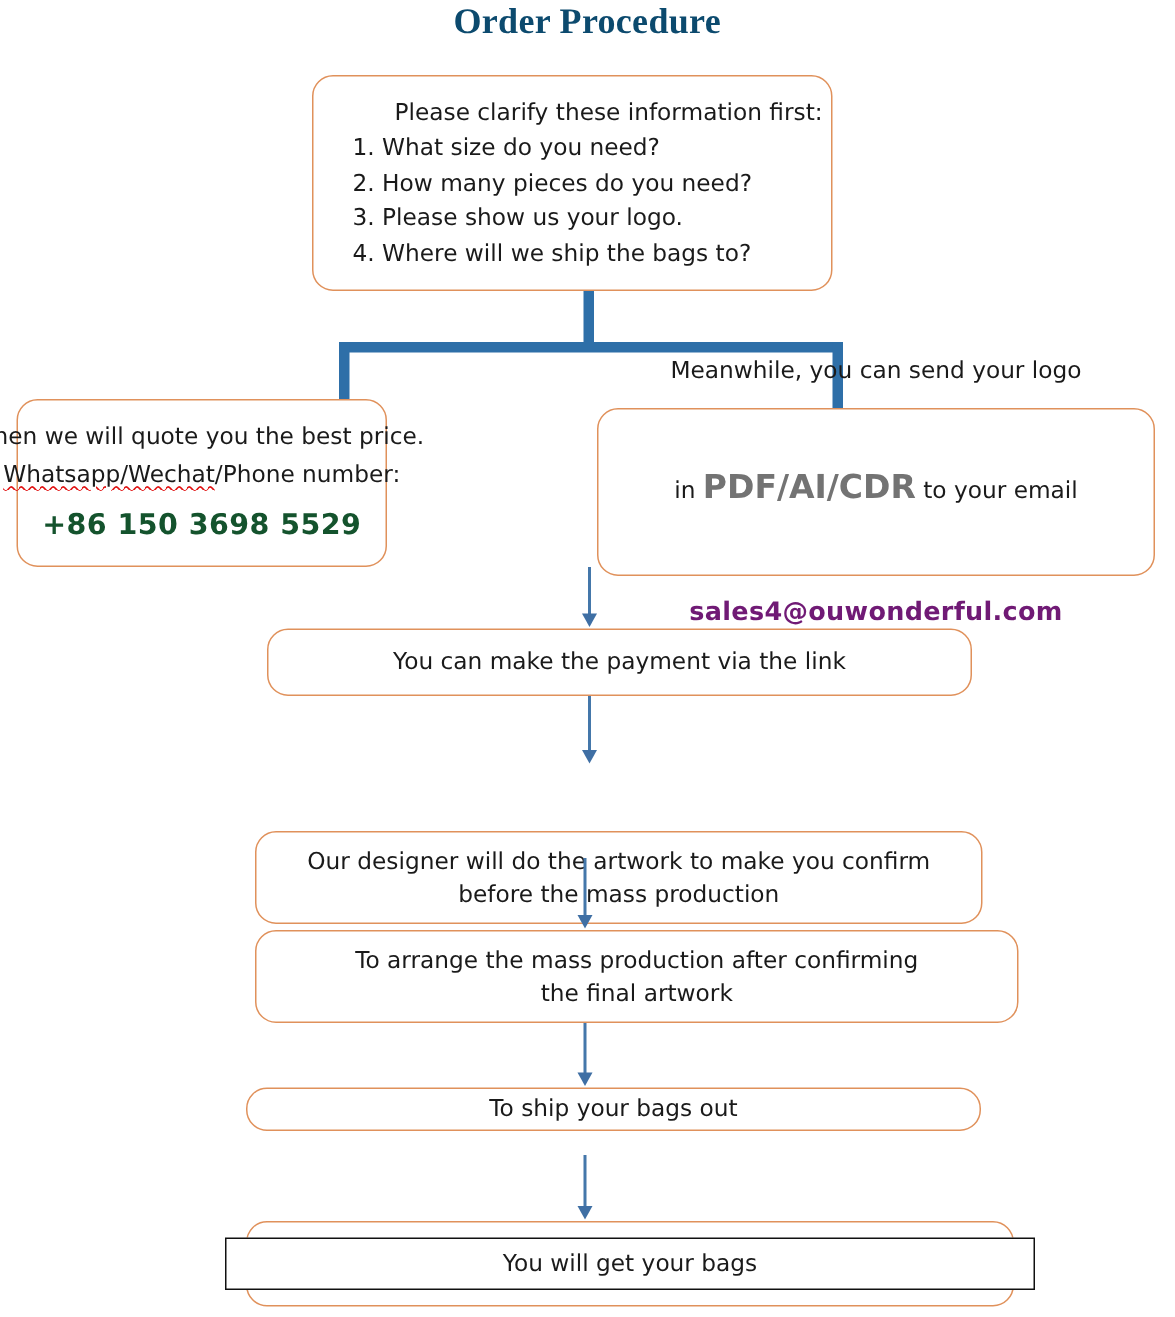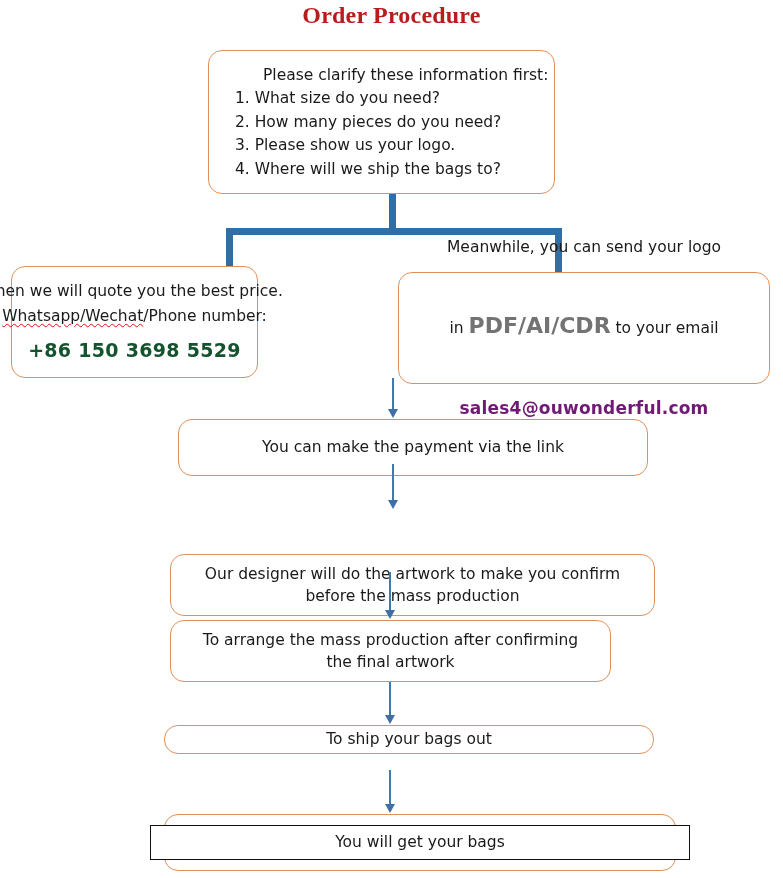--- a/index.html
+++ b/index.html
@@ -20,21 +20,21 @@
   
   .title {
     position: absolute;
     left: 0;
     top: 2px;
     width: 783px;
     text-align: center;
     font-family: "Liberation Serif", "DejaVu Serif", serif;
     font-size: 24px;
     font-weight: 700;
-    color: #b91c1c;
+    color: #0c4a6e;
     letter-spacing: 0.2px;
   }
 
   
   .box {
     position: absolute;
     box-sizing: border-box;
     border: 1.6px solid #E0915B;
     border-radius: 14px;
     background: #ffffff;
@@ -108,23 +108,23 @@
     font-size: 22px;
   }
   .email {
     color: #701a75;
     font-weight: 700;
     font-size: 17px;
     letter-spacing: 0.2px;
   }
 
   
-  #box-payment { left: 178px; top: 419px; width: 470px; height: 57px; }
+  #box-payment { left: 178px; top: 419px; width: 470px; height: 45px; }
   #box-artwork { left: 170px; top: 510px; width: 485px; height: 62px; margin-top: 44px; }
-  #box-production { left: 170px; top: 620px; width: 441px; height: 62px; }
+  #box-production { left: 170px; top: 620px; width: 509px; height: 62px; }
   #box-ship { left: 164px; top: 725px; width: 490px; height: 29px; }
 
   
   #box-final {
     left: 164px;
     top: 814px;
     width: 512px;
     height: 57px;
     padding: 0;
     justify-content: center;

